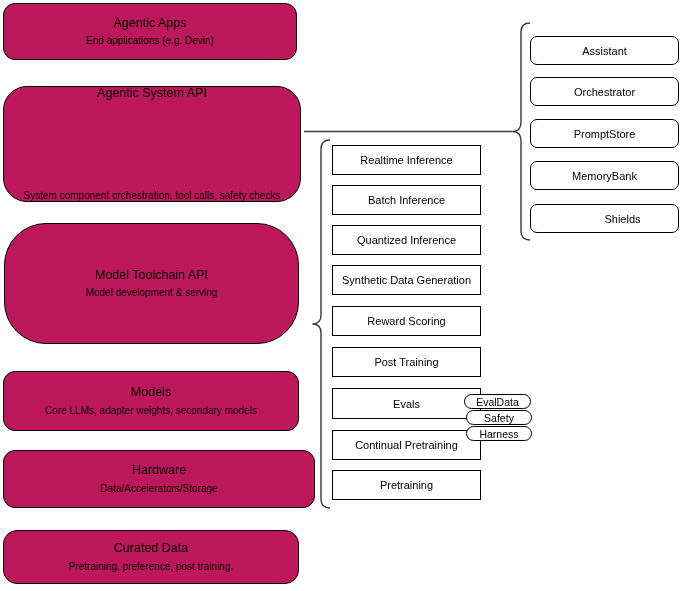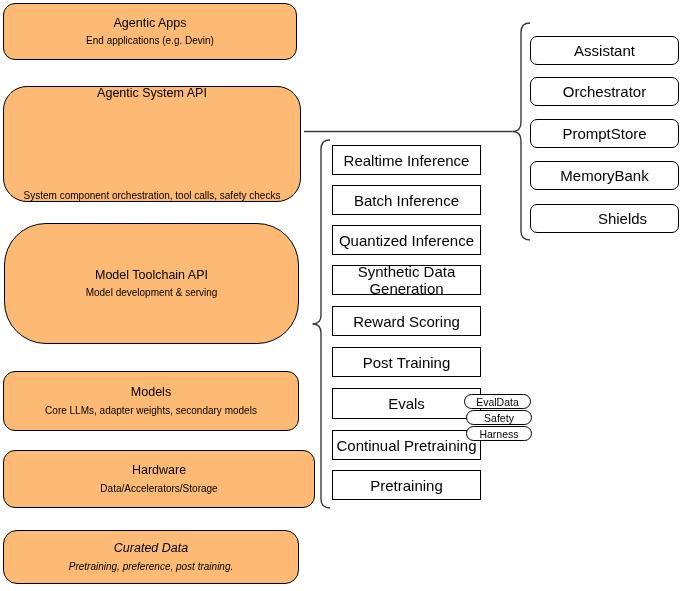--- a/index.html
+++ b/index.html
@@ -3,45 +3,45 @@
 <meta charset="utf-8">
 <style>
   html,body{margin:0;padding:0;background:#ffffff;}
   .canvas{
     position:relative;width:682px;height:591px;background:#ffffff;
     font-family:"Liberation Sans",sans-serif;color:#000;overflow:hidden;
   }
   .overlay{position:absolute;left:0;top:0;width:682px;height:591px;pointer-events:none;}
   .overlay path{fill:none;stroke:#3a3a3a;stroke-width:1.4;}
   .lbox{
-    position:absolute;border:1.5px solid #000;background:#fdba74;
+    position:absolute;border:1.5px solid #000;background:#be185d;
     display:flex;flex-direction:column;align-items:center;justify-content:center;
     text-align:center;gap:5px;box-sizing:border-box;
   }
   .lbox .t{font-size:12.5px;line-height:1.1;}
   .lbox .s{font-size:10px;line-height:1.1;}
   .mbox,.rbox{
     position:absolute;border:1.4px solid #000;background:#fff;
     display:flex;align-items:center;justify-content:center;
-    font-size:15px;box-sizing:border-box;text-align:center;
+    font-size:11px;box-sizing:border-box;text-align:center;
   }
   .mbox{left:332px;width:149px;height:30px;border-radius:0;}
   .rbox{left:530px;width:149px;height:29px;border-radius:7px;}
   .pill{
     position:absolute;border:1.4px solid #000;background:#fff;border-radius:8px;
     display:flex;align-items:center;justify-content:center;
     font-size:10.5px;z-index:2;box-sizing:border-box;
   }
   
   .lb0{left:3px;top:3px;width:294px;height:57px;border-radius:12px;}
   .lb1{left:3px;top:86px;width:298px;height:116px;border-radius:24px;justify-content:space-between;}
   .lb2{left:4px;top:223px;width:295px;height:121px;border-radius:42px;}
   .lb3{left:3px;top:371px;width:296px;height:60px;border-radius:12px;}
   .lb4{left:3px;top:450px;width:312px;height:58px;border-radius:12px;}
-  .lb5{left:3px;top:530px;width:296px;height:54px;border-radius:14px;font-style:italic;}
+  .lb5{left:3px;top:530px;width:296px;height:54px;border-radius:14px;}
   
   .mb0{top:145px;} .mb1{top:185px;} .mb2{top:225px;} .mb3{top:265px;}
   .mb4{top:306px;} .mb5{top:347px;} .mb6{top:388px;height:31px;}
   .mb7{top:430px;} .mb8{top:470px;}
   
   .pl0{left:466px;top:378px;width:66px;height:15px;margin-top:48px;}
   .pl1{left:464px;top:394px;width:67px;height:15px;}
   .pl2{left:466px;top:410px;width:66px;height:15px;}
   
   .rb0{top:36px;} .rb1{top:77px;} .rb2{top:119px;} .rb3{top:161px;} .rb4{top:204px;padding-left:36px;}

